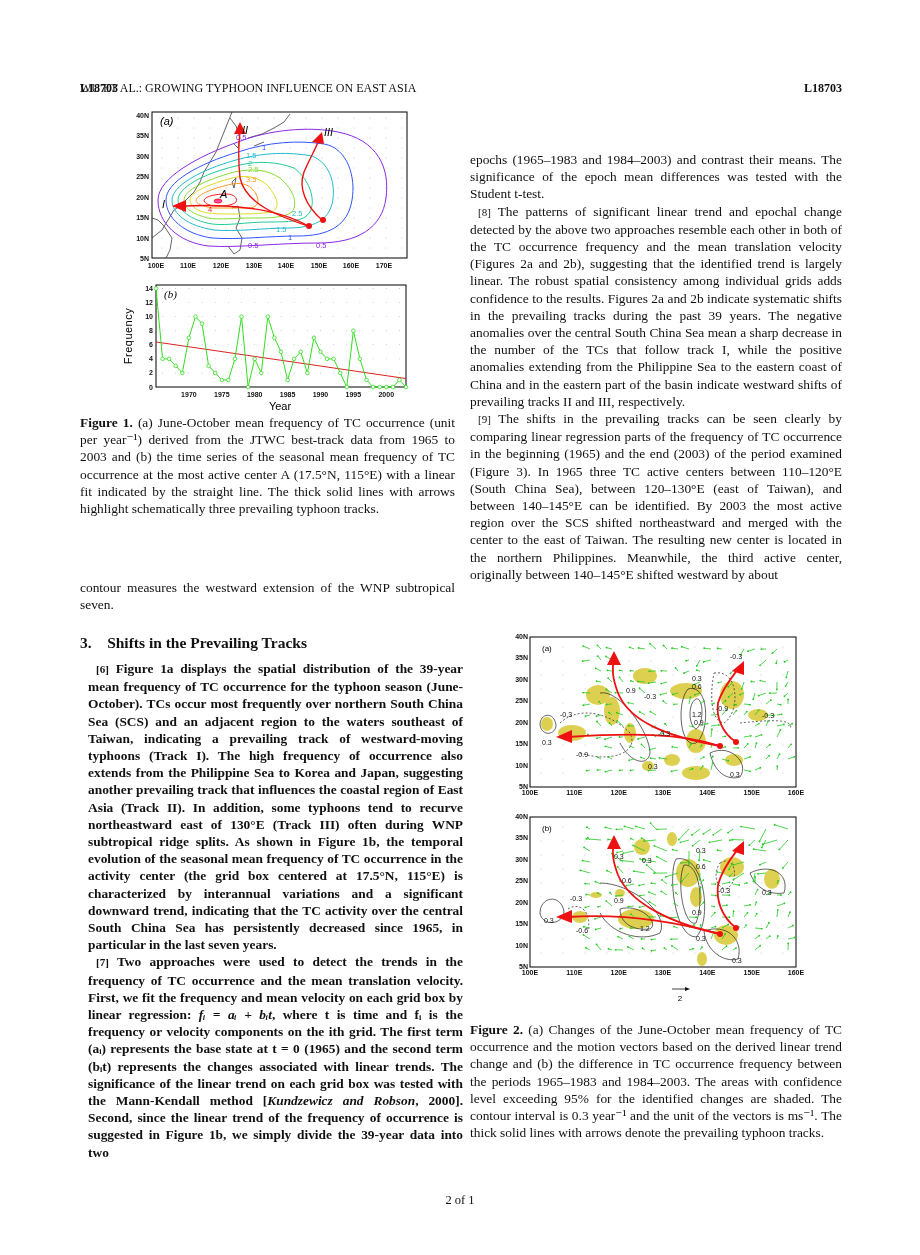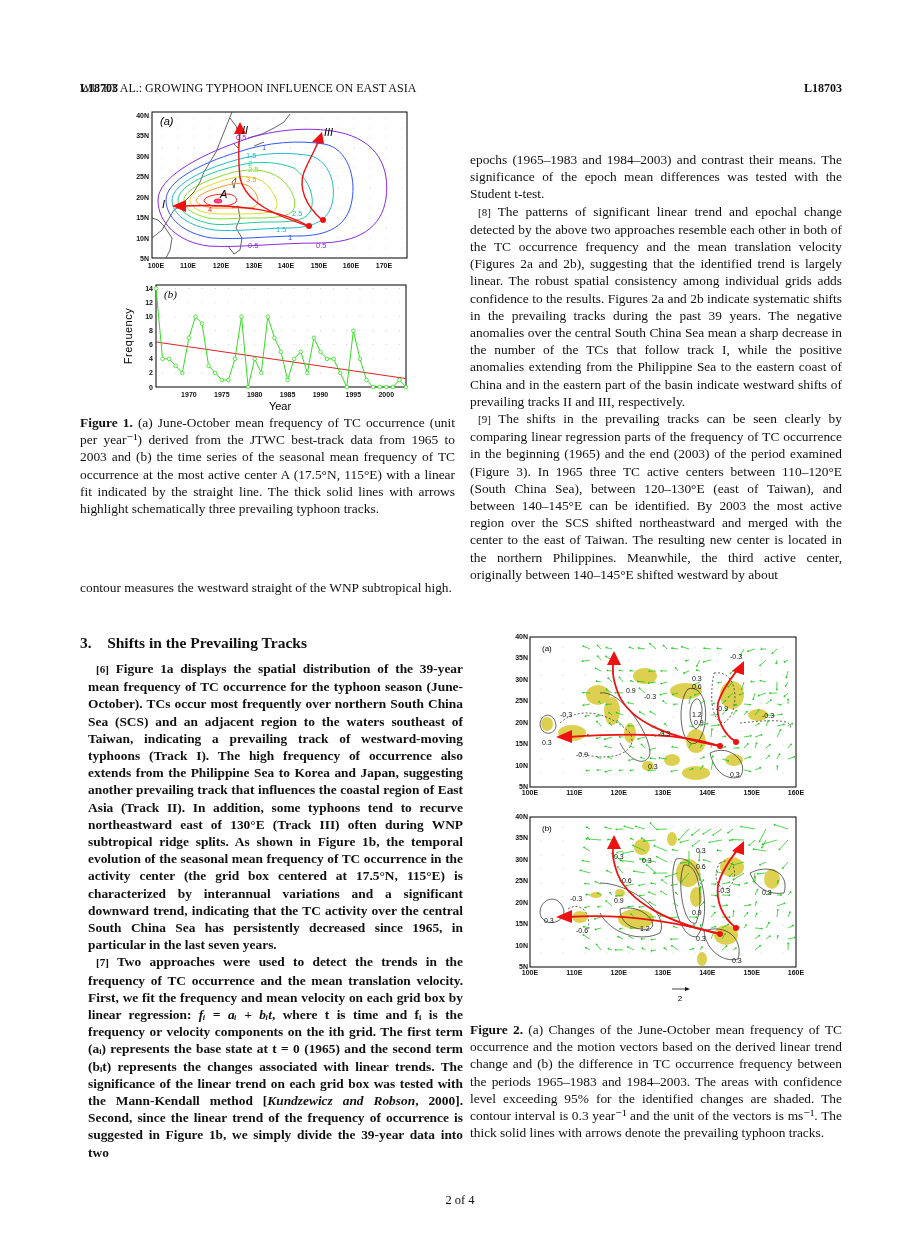--- a/index.html
+++ b/index.html
@@ -537,21 +537,21 @@
   <p><b>Figure 1.</b> <span>(a) June-October mean frequency of TC occurrence (unit per year⁻¹) derived from the JTWC best-track data from 1965 to 2003 and (b) the time series of the seasonal mean frequency of TC occurrence at the most active center A (17.5°N, 115°E) with a linear fit indicated by the straight line. The thick solid lines with arrows highlight schematically three prevailing typhoon tracks.</span></p>
 </div>
 
 <div class="col" style="left:470px;top:103px;width:372px;margin-top:48px;">
   <p>epochs (1965–1983 and 1984–2003) and contrast their means. The significance of the epoch mean differences was tested with the Student t-test.</p>
   <p class="ind"><span class="pn">[8]</span><span> The patterns of significant linear trend and epochal change detected by the above two approaches resemble each other in both of the TC occurrence frequency and the mean translation velocity (Figures 2a and 2b), suggesting that the identified trend is largely linear. The robust spatial consistency among individual grids adds confidence to the results. Figures 2a and 2b indicate systematic shifts in the prevailing tracks during the past 39 years. The negative anomalies over the central South China Sea mean a sharp decrease in the number of the TCs that follow track I, while the positive anomalies extending from the Philippine Sea to the eastern coast of China and in the eastern part of the basin indicate westward shifts of prevailing tracks II and III, respectively.</span></p>
   <p class="ind"><span class="pn">[9]</span><span> The shifts in the prevailing tracks can be seen clearly by comparing linear regression parts of the frequency of TC occurrence in the beginning (1965) and the end (2003) of the period examined (Figure 3). In 1965 three TC active centers between 110–120°E (South China Sea), between 120–130°E (east of Taiwan), and between 140–145°E can be identified. By 2003 the most active region over the SCS shifted northeastward and merged with the center to the east of Taiwan. The resulting new center is located in the northern Philippines. Meanwhile, the third active center, originally between 140–145°E shifted westward by about</span></p>
 </div>
 
 <div class="col" style="left:80px;top:579px;width:375px;">
-  <p>contour measures the westward straight of the WNP subtropical high.</p>
+  <p>contour measures the westward extension of the WNP subtropical seven.</p>
 </div>
 <div class="sec">3. Shifts in the Prevailing Tracks</div>
 <div class="col" style="left:88px;top:660px;width:375px;font-weight:bold;">
   <p class="ind"><span class="pn">[6]</span><span> Figure 1a displays the spatial distribution of the 39-year mean frequency of TC occurrence for the typhoon season (June-October). TCs occur most frequently over northern South China Sea (SCS) and an adjacent region to the waters southeast of Taiwan, indicating a prevailing track of westward-moving typhoons (Track I). The high frequency of occurrence also extends from the Philippine Sea to Korea and Japan, suggesting another prevailing track that influences the coastal region of East Asia (Track II). In addition, some typhoons tend to recurve northeastward east of 130°E (Track III) often during WNP subtropical ridge splits. As shown in Figure 1b, the temporal evolution of the seasonal mean frequency of TC occurrence in the activity center (the grid box centered at 17.5°N, 115°E) is characterized by interannual variations and a significant downward trend, indicating that the TC activity over the central South China Sea has persistently decreased since 1965, in particular in the last seven years.</span></p>
   <p class="ind"><span class="pn">[7]</span><span> Two approaches were used to detect the trends in the frequency of TC occurrence and the mean translation velocity. First, we fit the frequency and mean velocity on each grid box by linear regression: </span><i>fᵢ = aᵢ + bᵢt</i><span>, where t is time and fᵢ is the frequency or velocity components on the ith grid. The first term (aᵢ) represents the base state at t = 0 (1965) and the second term (bᵢt) represents the changes associated with linear trends. The significance of the linear trend on each grid box was tested with the Mann-Kendall method [</span><i>Kundzewicz and Robson</i><span>, 2000]. Second, since the linear trend of the frequency of occurrence is suggested in Figure 1b, we simply divide the 39-year data into two</span></p>
 </div>
 
 <svg class="f2" style="position:absolute;left:500px;top:633px" width="305" height="170" viewBox="0 0 305 170">
   <rect x="30" y="4" width="266" height="150" fill="#fff" stroke="#000"></rect>
   <g class="f2-grid">
@@ -1597,13 +1597,13 @@
     <line x1="172" y1="176" x2="186" y2="176" stroke="#111" stroke-width="0.8"></line>
     <polygon points="190,176 185,174 185,178" fill="#111"></polygon>
     <text x="180" y="188" style="font-size:8px" text-anchor="middle">2</text>
   </g>
 </svg>
 
 <div class="col cap" style="left:470px;top:1021px;width:372px;">
   <p><b>Figure 2.</b> <span>(a) Changes of the June-October mean frequency of TC occurrence and the motion vectors based on the derived linear trend change and (b) the difference in TC occurrence frequency between the periods 1965–1983 and 1984–2003. The areas with confidence level exceeding 95% for the identified changes are shaded. The contour interval is 0.3 year⁻¹ and the unit of the vectors is ms⁻¹. The thick solid lines with arrows denote the prevailing typhoon tracks.</span></p>
 </div>
 
-<div class="foot">2 of 4</div>
+<div class="foot">2 of 1</div>
 
 </body></html>

